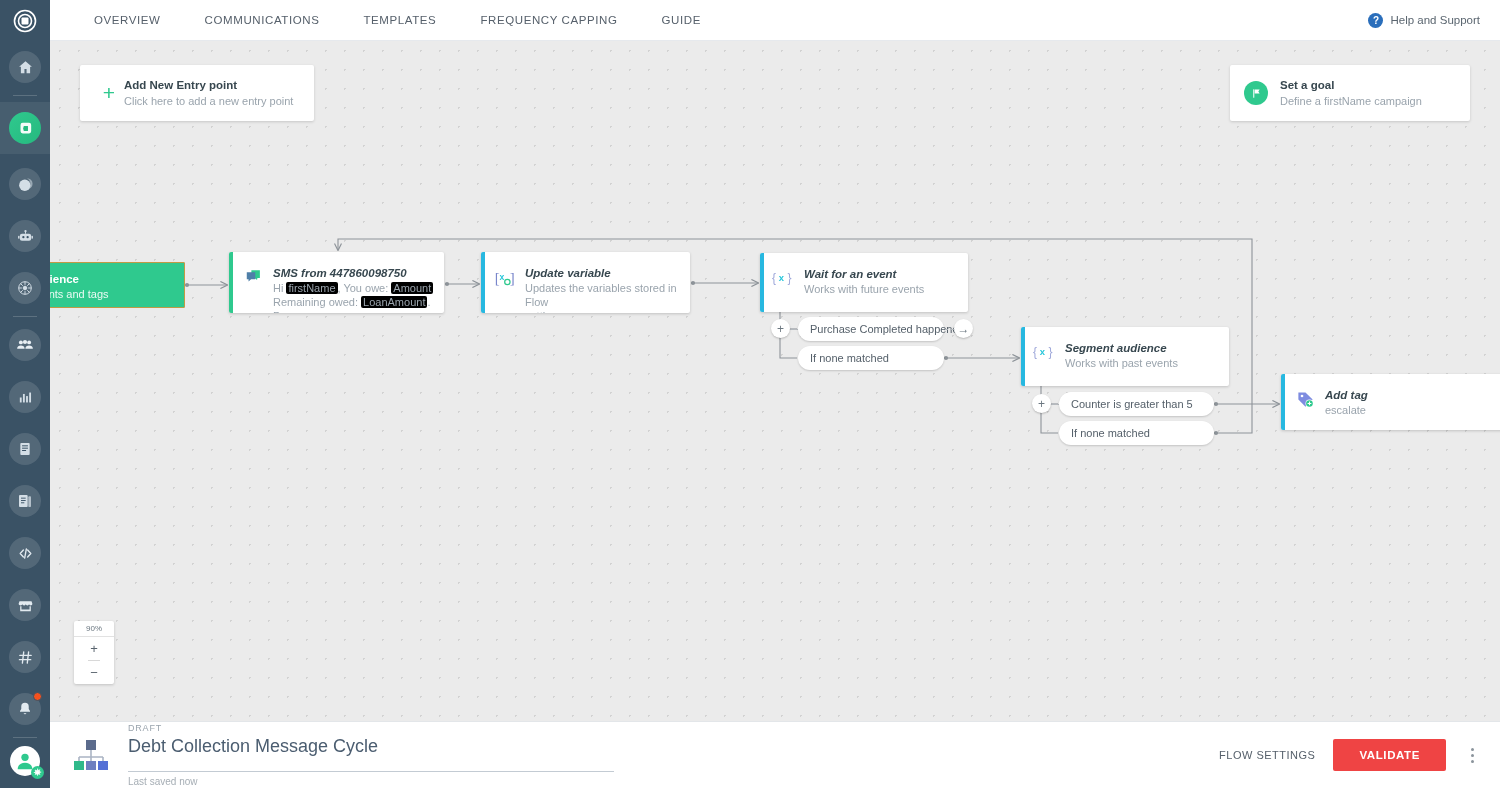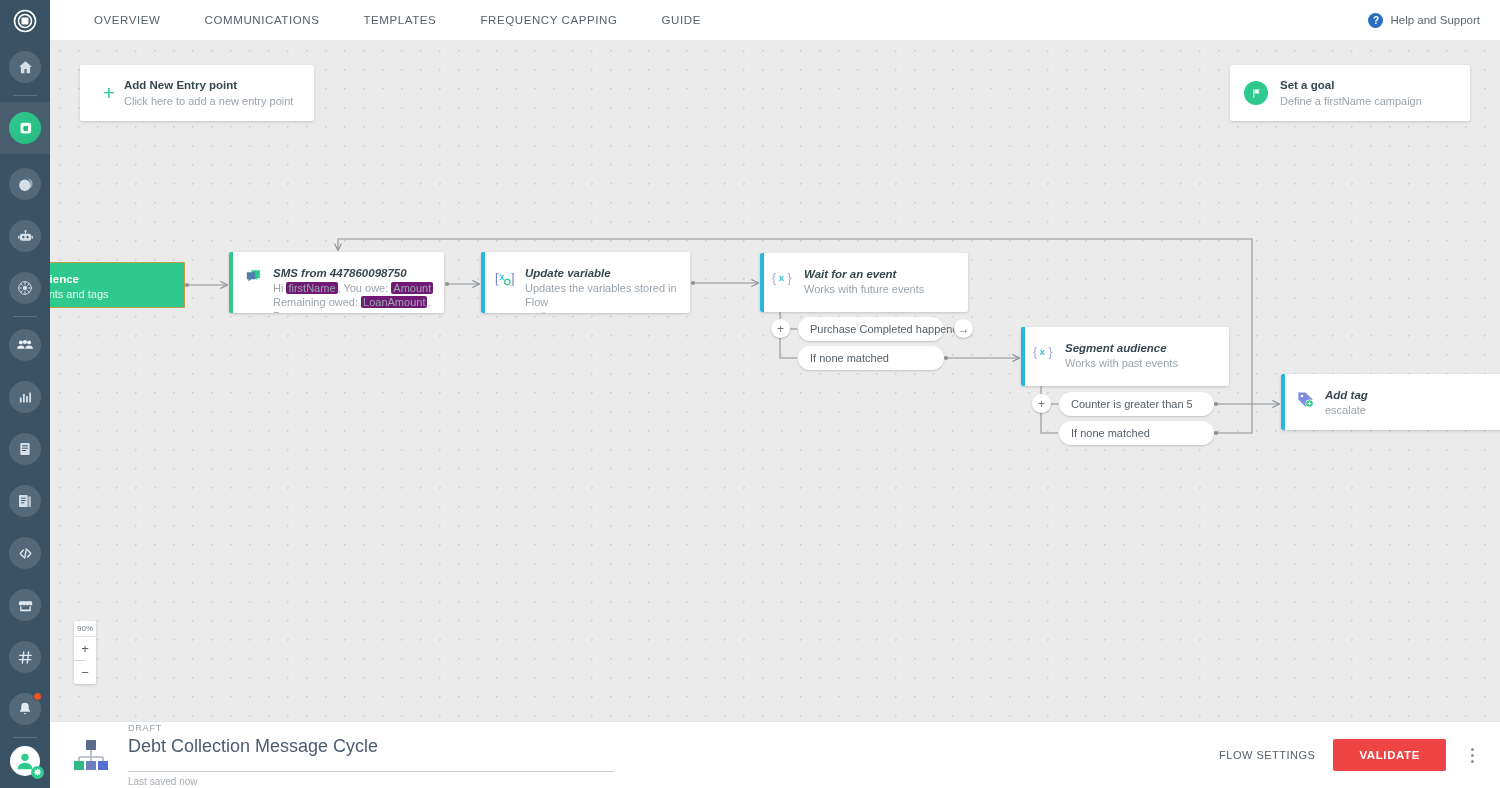--- a/index.html
+++ b/index.html
@@ -104,21 +104,21 @@
   .node {
     position:absolute; background:#fff; border-radius:2px;
     box-shadow:0 1px 3px rgba(0,0,0,0.18);
     display:flex; align-items:flex-start; overflow:hidden;
   }
   .node .bar { width:4px; align-self:stretch; flex:none; }
   .node .ico { width:40px; flex:none; display:flex; align-items:flex-start; justify-content:center; padding-top:16px;}
   .node .body { padding:14px 10px 10px 0; }
   .node .n-title { font-size:11.5px; font-weight:bold; color:#37474f; line-height:15px;font-style:italic; }
   .node .n-sub { font-size:11px; color:#9aa4ad; line-height:14px; }
-  .chip { background:#701a75; border-radius:2px; padding:0 2px; color:#9aa4ad; }
+  .chip { background:#000000; border-radius:2px; padding:0 2px; color:#9aa4ad; }
 
   
   #node-audience {
     left:-55px; top:221px; width:190px; height:46px;
     background:#2fc98e; border:1px solid #c09a45; box-shadow:none;
     display:block; padding:9px 0 0 8px; border-radius:1px;
   }
   #node-audience .a-title { font-size:11.5px; font-weight:bold; color:#fff; line-height:15px;}
   #node-audience .a-sub { font-size:11px; color:#eafaf3; line-height:15px;}
 
@@ -141,23 +141,23 @@
     display:flex; align-items:center; justify-content:center;
     font-size:12px; color:#6b7780; line-height:1;
   }
   .dashline { position:absolute; border-top:1px dashed #b3b9be; }
 
   
   #wires { position:absolute; left:0; top:0; width:1450px; height:680px; }
 
   
   .zoomw {
-    position:absolute; left:24px; bottom:37px; width:22px;
+    position:absolute; left:24px; bottom:37px; width:40px;
     background:#fff; box-shadow:0 1px 3px rgba(0,0,0,0.18); border-radius:2px;
-    display:flex; flex-direction:column; align-items:flex-start;
+    display:flex; flex-direction:column; align-items:center;
   }
   .zoom-val { font-size:8px; color:#6b7780; padding:3px 0; width:100%; text-align:center; }
   .zoom-div { width:100%; height:1px; background:#e2e2e2; }
   .zoom-btn { width:22px; height:23px; display:flex; align-items:center; justify-content:center;
               font-size:13px; color:#59646e; line-height:1; }
   .zoom-hr { width:12px; height:1px; background:#d8d8d8; }
 
   
   .bottombar {
     position:absolute; left:50px; right:0; bottom:0; height:67px;

